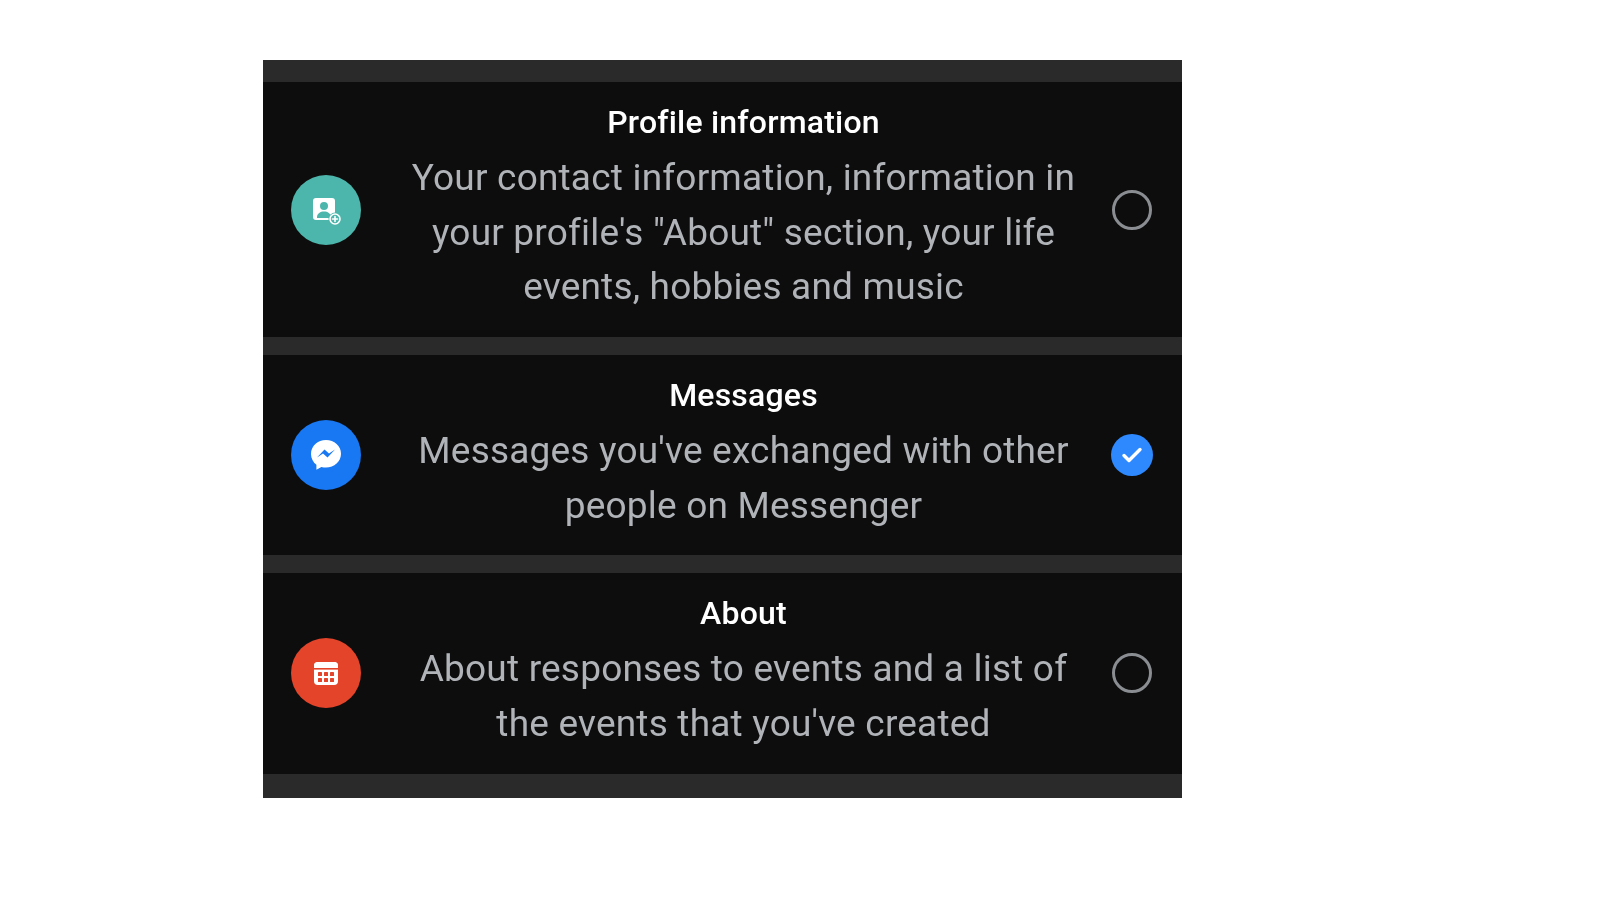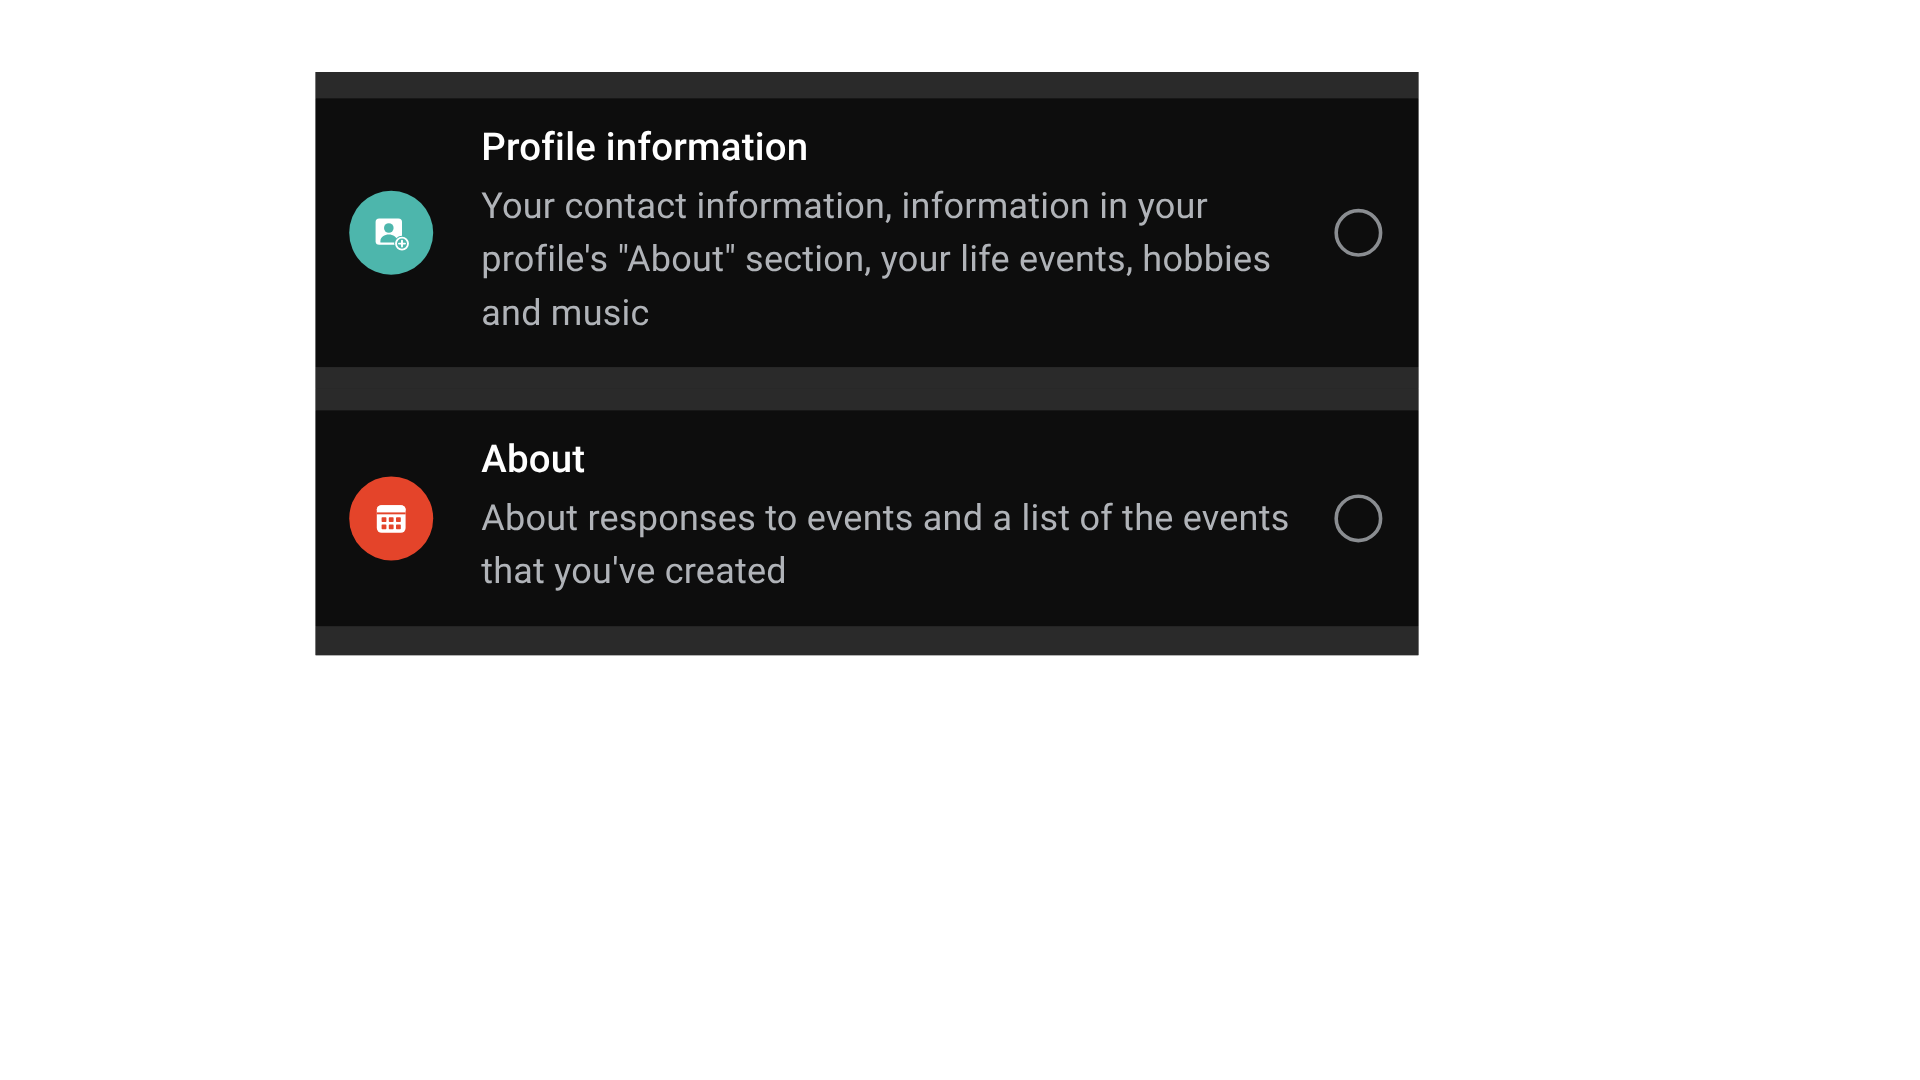--- a/index.html
+++ b/index.html
@@ -10,20 +10,21 @@
       background: #ffffff;
       font-family: -apple-system, BlinkMacSystemFont, "Segoe UI", Roboto, Helvetica, Arial, sans-serif;
       overflow: hidden;
     }
 
     .canvas {
       position: relative;
       width: 1600px;
       height: 900px;
       background: #ffffff;
+      text-align: center;
     }
 
     .panel {
       position: absolute;
       left: 263px;
       top: 60px;
       width: 919px;
       background: #2a2a2a;
       display: flex;
       flex-direction: column;
@@ -68,21 +69,21 @@
     .title {
       color: #ffffff;
       font-size: 32px;
       font-weight: 500;
       line-height: 1.15;
       margin-bottom: 10px;
       letter-spacing: 0.2px;
     }
     .desc {
       color: #b0b3b8;
-      font-size: 30px;
+      font-size: 37px;
       font-weight: 400;
       line-height: 1.48;
       letter-spacing: 0.2px;
     }
 
     .check-wrap {
       width: 44px;
       height: 44px;
       flex-shrink: 0;
       display: flex;
@@ -129,20 +130,39 @@
         <div class="title">Profile information</div>
         <div class="desc">Your contact information, information in your profile's "About" section, your life events, hobbies and music</div>
       </div>
       <div class="check-wrap">
         <div class="radio-empty"></div>
       </div>
     </div>
 
     <div class="divider"></div>
 
+    <div class="row">
+      <div class="icon-wrap messages">
+        <svg width="40" height="40" viewBox="0 0 40 40" aria-hidden="true">
+          <path d="M20 5C11.7 5 5 11.1 5 18.9c0 4.4 2.1 8.2 5.4 10.8v5.1l5-2.8c1.4.4 3 .6 4.6.6 8.3 0 15-6.1 15-13.9S28.3 5 20 5z" fill="#ffffff"></path>
+          <path d="M11 22.5l7.5-8 4.5 4 6-4-7.5 8-4.5-4-6 4z" fill="#1877F2"></path>
+        </svg>
+      </div>
+      <div class="text-col">
+        <div class="title">Messages</div>
+        <div class="desc">Messages you've exchanged with other people on Messenger</div>
+      </div>
+      <div class="check-wrap">
+        <div class="radio-checked">
+          <svg width="26" height="26" viewBox="0 0 26 26" aria-hidden="true">
+            <path d="M5 13.5l5 5L21 7.5" fill="none" stroke="#ffffff" stroke-width="3.4" stroke-linecap="round" stroke-linejoin="round"></path>
+          </svg>
+        </div>
+      </div>
+    </div>
 
     <div class="divider"></div>
 
     <div class="row">
       <div class="icon-wrap events">
         <svg width="36" height="36" viewBox="0 0 36 36" aria-hidden="true">
           <rect x="6" y="7" width="24" height="23" rx="4" fill="#ffffff"></rect>
           <rect x="6" y="7" width="24" height="7" rx="4" fill="#ffffff"></rect>
           <rect x="6" y="13" width="24" height="1.6" fill="#E4442A"></rect>
           <rect x="10" y="17" width="4" height="4" rx="0.6" fill="#E4442A"></rect>

